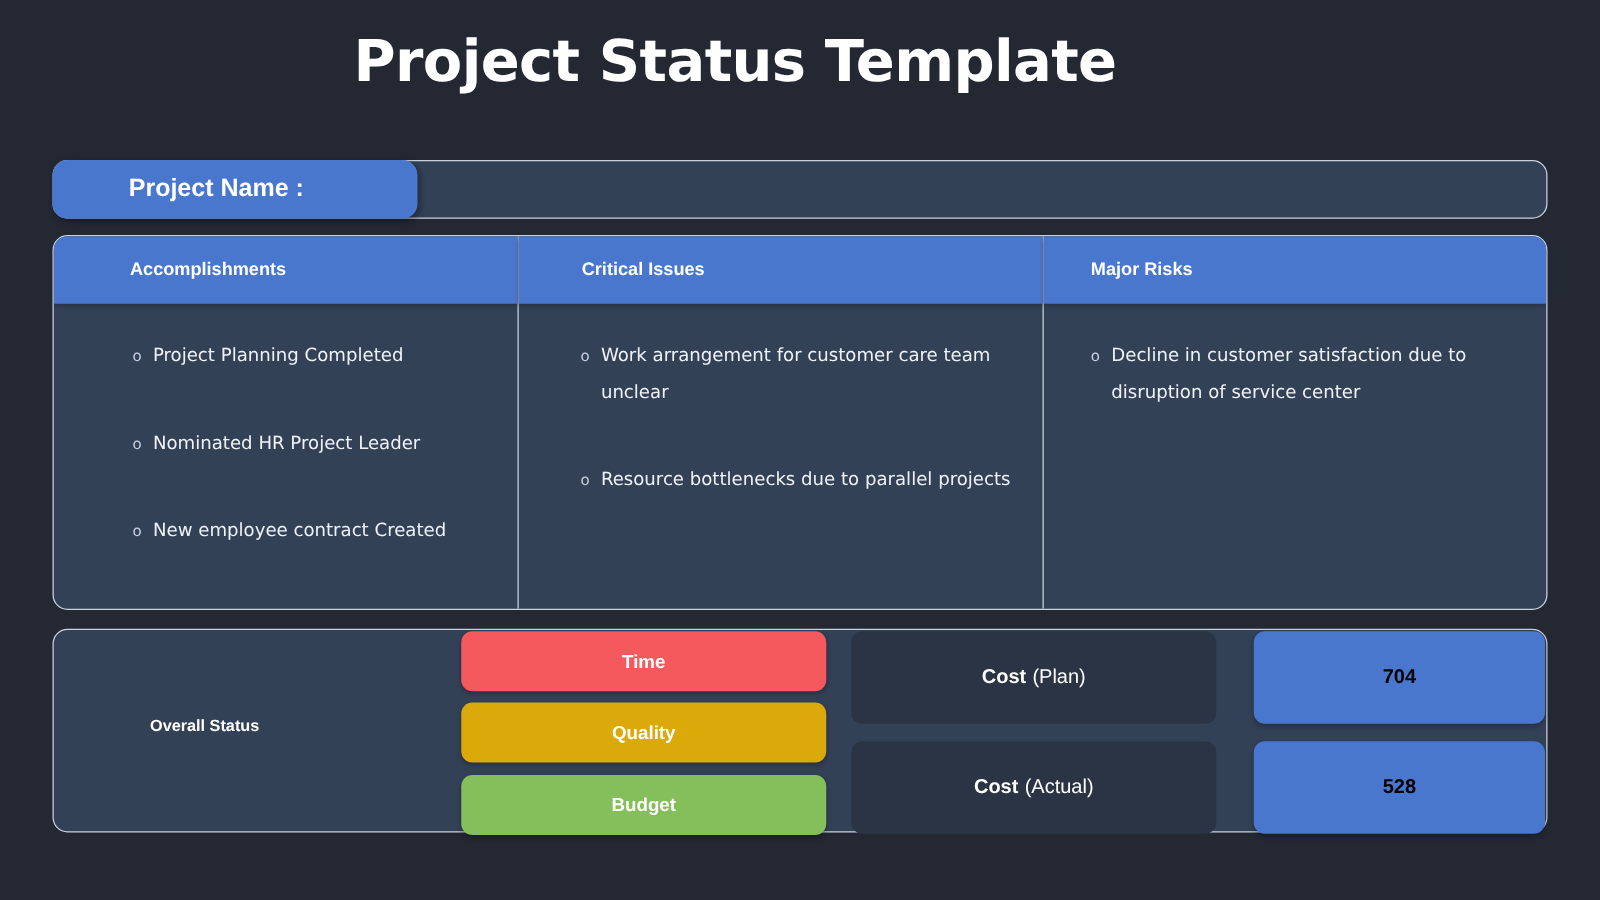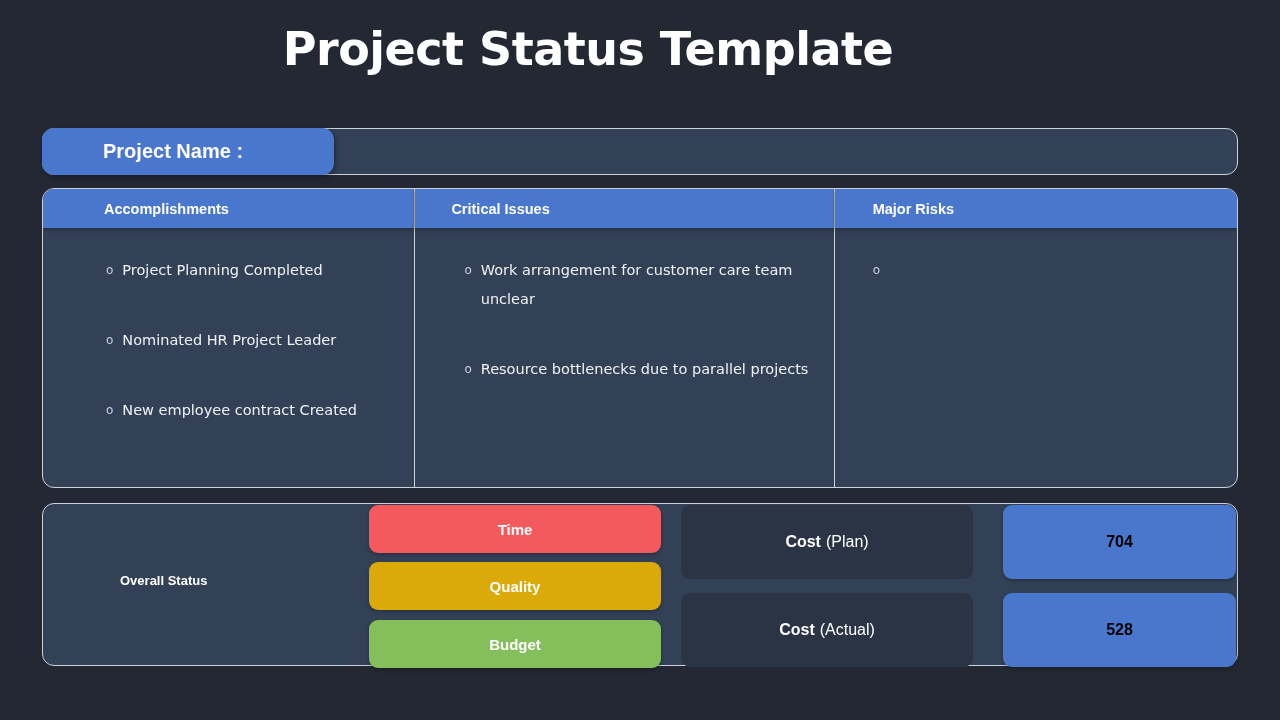--- a/index.html
+++ b/index.html
@@ -85,33 +85,33 @@
   .col.c3 { width: 403px; }
 
   .col-divider {
     width: 1px;
     height: 100%;
     background: #c9d2dd;
     flex: 0 0 1px;
   }
 
   .col-head {
-    height: 39px;
+    height: 54px;
     background: #4a77ce;
     display: flex;
     align-items: center;
     box-shadow: 0 2px 4px rgba(0,0,0,0.3);
   }
   .col-head span {
     font-size: 14.5px;
     font-weight: bold;
     color: #ffffff;
   }
   .col.c1 .col-head span { padding-left: 61px; }
-  .col.c2 .col-head span { padding-left: 36px; }
+  .col.c2 .col-head span { padding-left: 50px; }
   .col.c3 .col-head span { padding-left: 38px; }
 
   .col-body { padding-top: 28px; }
   .bullet-list { list-style: none; }
   .bullet-item {
     display: flex;
     font-size: 14.5px;
     line-height: 29px;
     color: #eef2f6;
     font-family: "DejaVu Sans", sans-serif;
@@ -260,20 +260,21 @@
   <div class="col-divider"></div>
 
   <div class="col c3">
     <div class="col-head">
       <span>Major Risks</span>
     </div>
     <div class="col-body">
       <ul class="bullet-list">
         <li class="bullet-item">
           <span class="bullet-marker">o</span>
+          <span class="bullet-text">Decline in customer satisfaction due to disruption of service center</span>
         </li>
       </ul>
     </div>
   </div>
 
 </div>
 
 <div class="status-panel"></div>
 
 <div class="overall-status-label">Overall Status</div>

